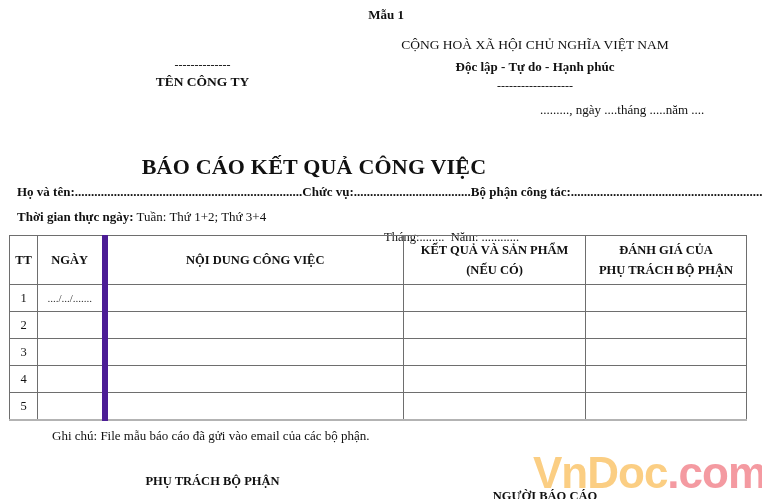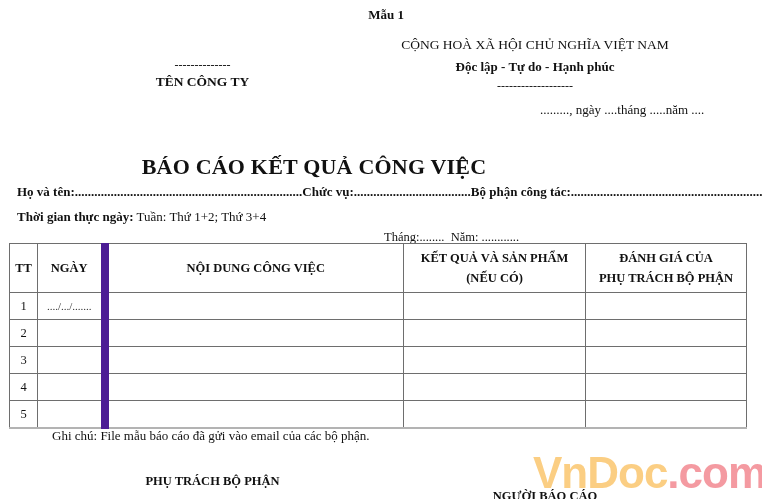--- a/index.html
+++ b/index.html
@@ -23,29 +23,29 @@
   #date-line { left: 540px; top: 102px; font-size: 13px; }
 
   #report-title { left: 0; width: 628px; top: 146px; text-align: center; font-size: 22px; font-weight: bold; letter-spacing: 0.2px; margin-top: 8px; }
 
   #info-row-1 { left: 17px; top: 184px; font-size: 13px; font-weight: bold; }
   #info-row-2 { left: 17px; top: 209px; font-size: 13px; }
   #month-year { left: 384px; top: 210px; font-size: 12.5px; margin-top: 20px; }
 
   table#work-table {
     position: absolute; left: 9px; top: 235px; width: 737px;
-    border-collapse: collapse; table-layout: fixed; font-size: 12.5px; margin-top: 8px;
+    border-collapse: collapse; table-layout: fixed; font-size: 12.5px;
   }
   #work-table th, #work-table td {
     border: 1px solid #6e6e6e; padding: 0; text-align: center; vertical-align: middle;
   }
   #work-table th { height: 48px; font-weight: bold; font-size: 12.5px; line-height: 20px; }
   #work-table td { height: 26px; }
   #work-table td.col-ngay { font-size: 11px; color: #333; }
-  #work-table .col-noidung { border-left: 8px solid #4c1d95; }
+  #work-table .col-noidung { border-left: 6px solid #4c1d95; }
   #work-table tr.last td { border-bottom: 2px solid #b3b3b3; }
 
   #note { left: 52px; top: 428px; font-size: 13px; }
 
   #sign-left { left: 120px; width: 185px; top: 474px; text-align: center; font-size: 12.5px; font-weight: bold; }
   #sign-right { left: 470px; width: 150px; top: 489px; text-align: center; font-size: 12.5px; font-weight: bold; }
 
   #watermark {
     left: 533px; top: 448px; font-family: "Liberation Sans", "DejaVu Sans", sans-serif;
     font-weight: bold; font-size: 44px; letter-spacing: -1px; line-height: 50px;

